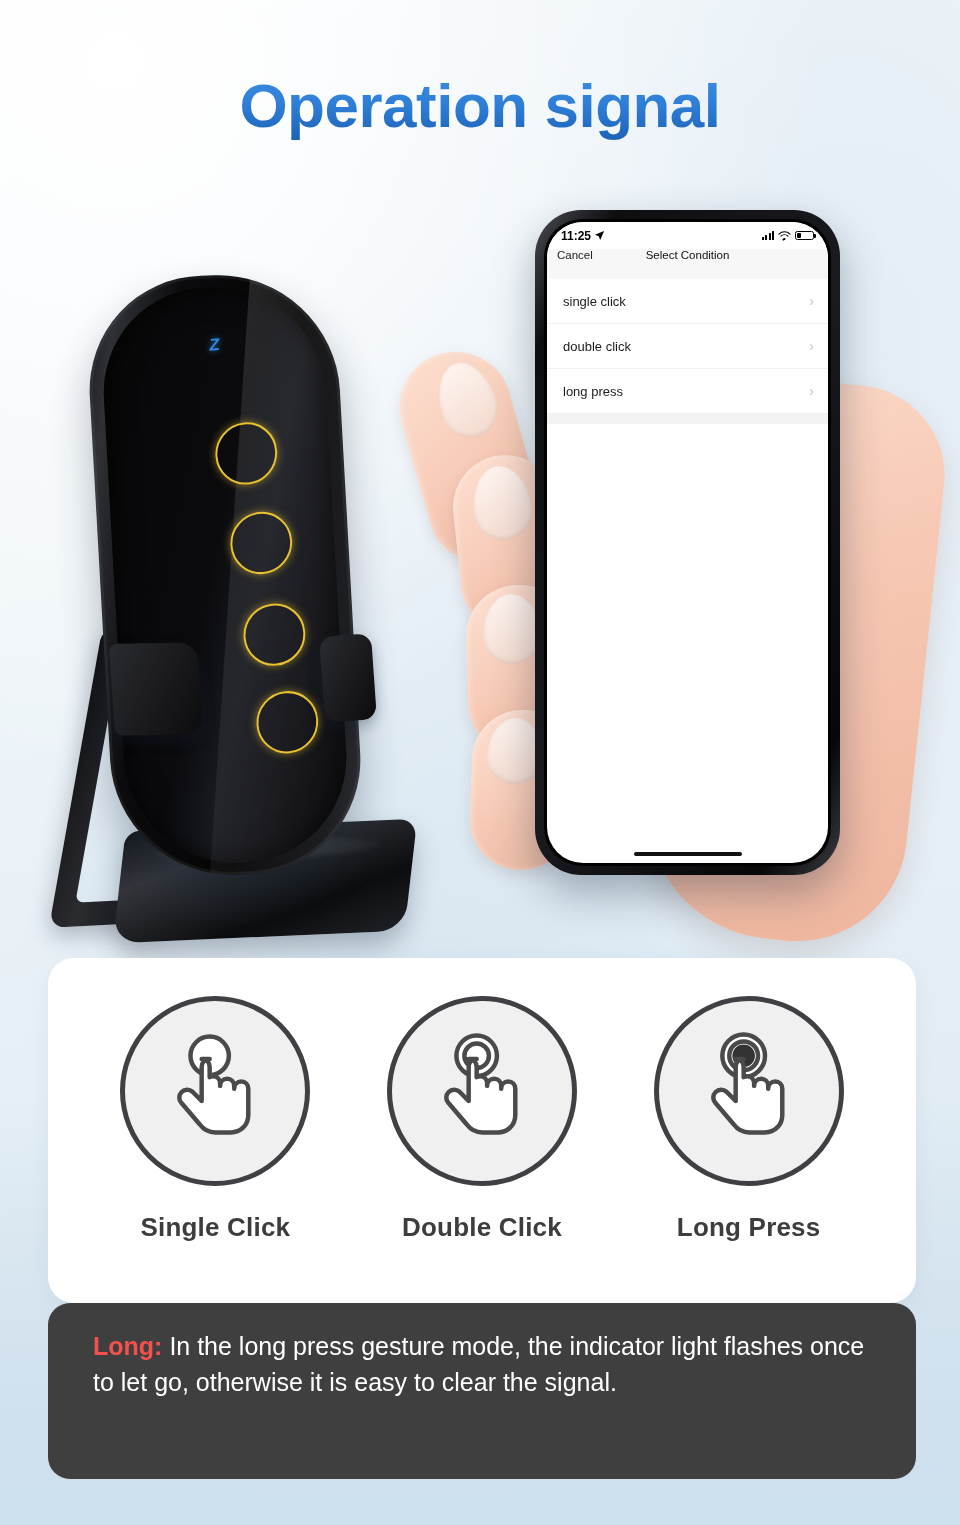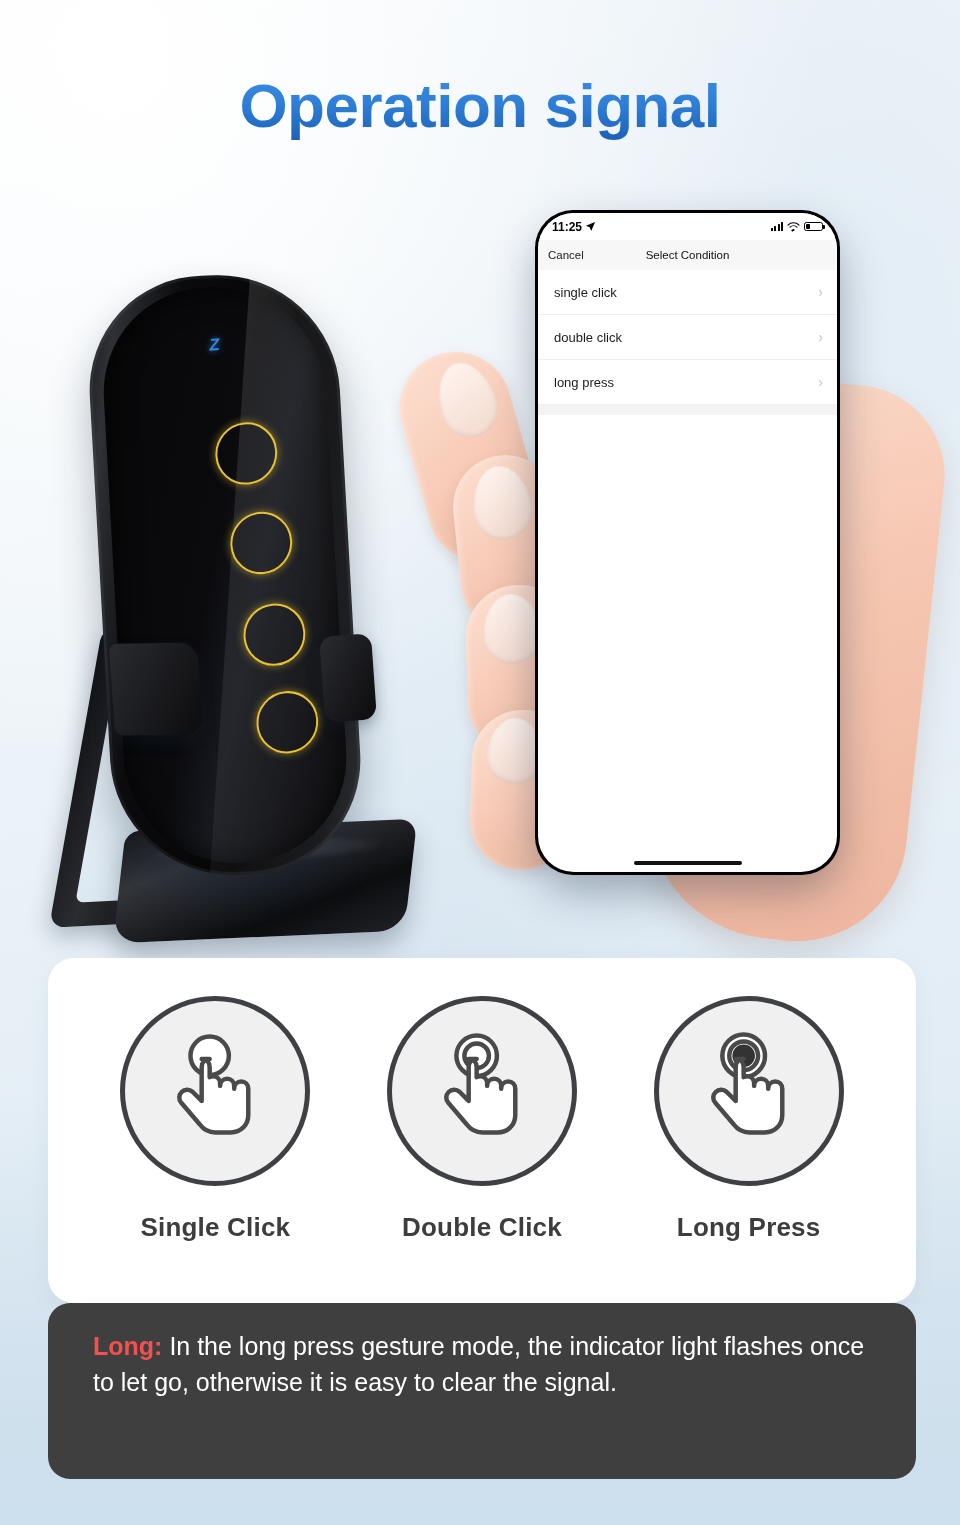--- a/index.html
+++ b/index.html
@@ -138,20 +138,21 @@
   }
   .n-thumb{ left:44px; top:172px; width:56px; height:76px; transform:rotate(-18deg);}
   .n-1{ left:78px; top:276px; width:58px; height:74px; transform:rotate(-8deg);}
   .n-2{ left:88px; top:404px; width:58px; height:70px; transform:rotate(-3deg);}
   .n-3{ left:92px; top:528px; width:56px; height:66px; transform:rotate(2deg);}
 
   .phone{
     position:absolute; left:140px; top:20px; width:305px; height:665px;
     background:linear-gradient(120deg,#4a4c52 0%,#0d0e10 12%,#1a1b1f 50%,#070708 88%,#3a3c42 100%);
     border-radius:46px;
+    padding:9px;
     box-shadow:0 18px 42px rgba(30,45,65,.35);
   }
   .phone-inner{
     position:relative; width:100%; height:100%;
     background:#000; border-radius:38px; padding:3px;
   }
   .screen{
     position:relative; width:100%; height:100%;
     background:#ffffff; border-radius:36px; overflow:hidden;
   }
@@ -184,21 +185,21 @@
     width:19px; height:9.5px; border:1.2px solid #000; border-radius:2.4px;
     position:relative;
   }
   .batt::after{
     content:""; position:absolute; right:-3px; top:2.6px;
     width:1.6px; height:4px; background:#000; border-radius:0 1px 1px 0;
   }
   .batt b{ position:absolute; left:1px; top:1px; bottom:1px; width:24%; background:#000; border-radius:1px; display:block;}
   .navbar{
     height:30px; background:#f7f7f7;
-    display:flex; align-items:center; position:relative;
+    display:flex; align-items:flex-start; position:relative;
     padding:0 10px;
   }
   .nav-cancel{ font-size:11.5px; color:#222; }
   .nav-title{
     position:absolute; left:0; right:0; text-align:center;
     font-size:11.5px; color:#111;
   }
   .list{ background:#fff; }
   .list-row{
     height:45px; display:flex; align-items:center; justify-content:space-between;

